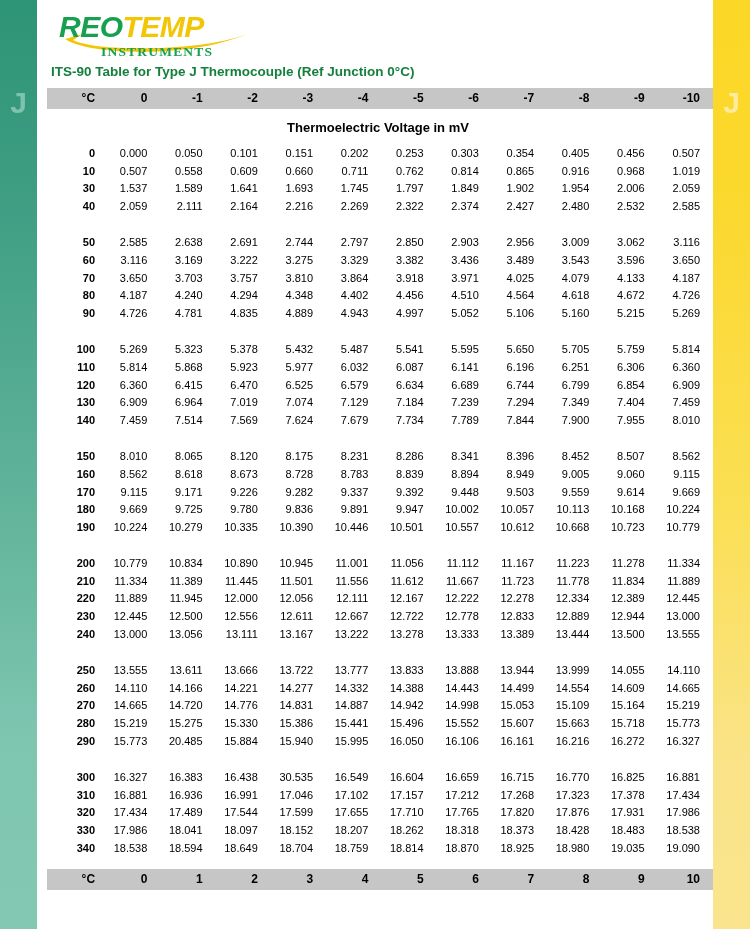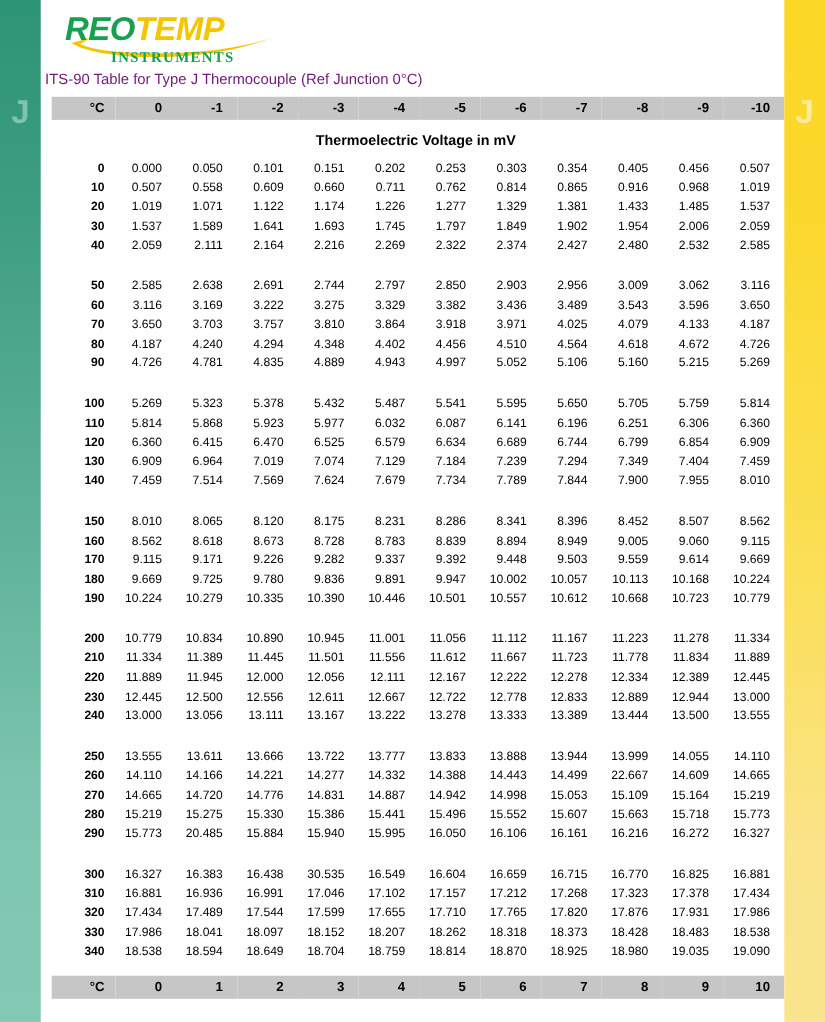--- a/index.html
+++ b/index.html
@@ -81,24 +81,24 @@
     left: 42px; top: 40px;
     font-size: 13.5px;
     font-weight: bold;
     letter-spacing: 1.2px;
     color: #16a04f;
     font-family: Liberation Serif, serif;
   }
 
   .title {
     position: absolute;
-    left: 4px; top: 64px;
+    left: 14px; top: 64px;
     font-size: 13.5px;
-    font-weight: normal;
-    color: #701a75;
+    font-weight: bold;
+    color: #15803d;
     white-space: nowrap;
   }
   .url {
     position: absolute;
     right: 8px; top: 67px;
     font-size: 11px;
     color: #000;
     white-space: nowrap;
     margin-top: 40px;
   }
@@ -242,34 +242,20 @@
           <td>0.660</td>
           <td>0.711</td>
           <td>0.762</td>
           <td>0.814</td>
           <td>0.865</td>
           <td>0.916</td>
           <td>0.968</td>
           <td>1.019</td>
         </tr>
         <tr class="data">
-          <td class="lbl">20</td>
-          <td>1.019</td>
-          <td>1.071</td>
-          <td>1.122</td>
-          <td>1.174</td>
-          <td>1.226</td>
-          <td>1.277</td>
-          <td>1.329</td>
-          <td>1.381</td>
-          <td>1.433</td>
-          <td>1.485</td>
-          <td>1.537</td>
-        </tr>
-        <tr class="data">
           <td class="lbl">30</td>
           <td>1.537</td>
           <td>1.589</td>
           <td>1.641</td>
           <td>1.693</td>
           <td>1.745</td>
           <td>1.797</td>
           <td>1.849</td>
           <td>1.902</td>
           <td>1.954</td>
@@ -602,21 +588,21 @@
         <tr class="data">
           <td class="lbl">260</td>
           <td>14.110</td>
           <td>14.166</td>
           <td>14.221</td>
           <td>14.277</td>
           <td>14.332</td>
           <td>14.388</td>
           <td>14.443</td>
           <td>14.499</td>
-          <td>22.667</td>
+          <td>14.554</td>
           <td>14.609</td>
           <td>14.665</td>
         </tr>
         <tr class="data">
           <td class="lbl">270</td>
           <td>14.665</td>
           <td>14.720</td>
           <td>14.776</td>
           <td>14.831</td>
           <td>14.887</td>

